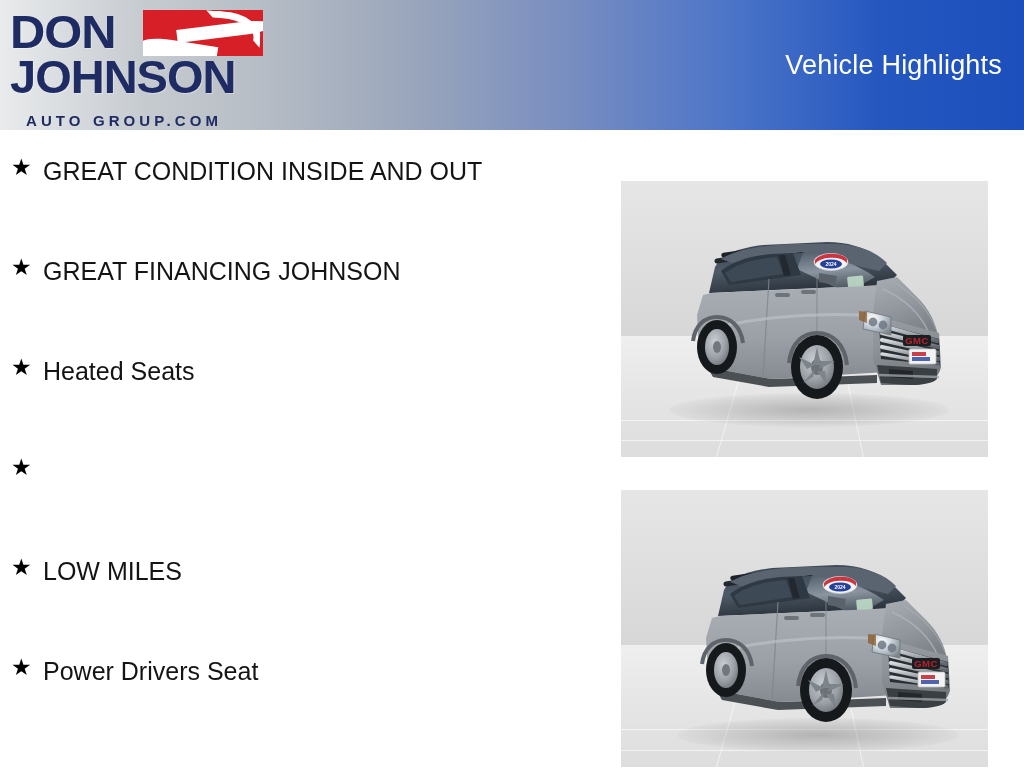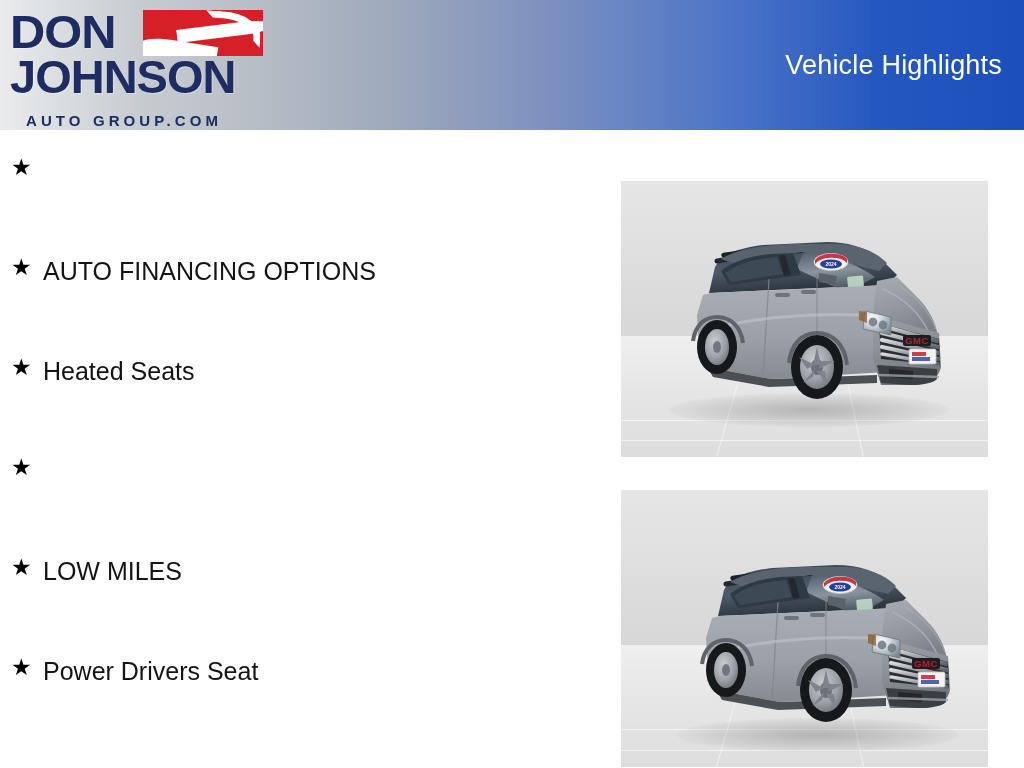--- a/index.html
+++ b/index.html
@@ -237,25 +237,26 @@
       <div class="logo-tag">AUTO GROUP.COM</div>
     </div>
 
     <div class="header-title">Vehicle Highlights</div>
   </div>
 
   <div class="highlights">
 
     <div class="hl-item">
       <div class="hl-star">★</div>
+      <div class="hl-text">GREAT CONDITION INSIDE AND OUT</div>
     </div>
 
     <div class="hl-item">
       <div class="hl-star">★</div>
-      <div class="hl-text">AUTO FINANCING OPTIONS</div>
+      <div class="hl-text">GREAT FINANCING JOHNSON</div>
     </div>
 
     <div class="hl-item">
       <div class="hl-star">★</div>
       <div class="hl-text">Heated Seats</div>
     </div>
 
     <div class="hl-item">
       <div class="hl-star">★</div>
     </div>

